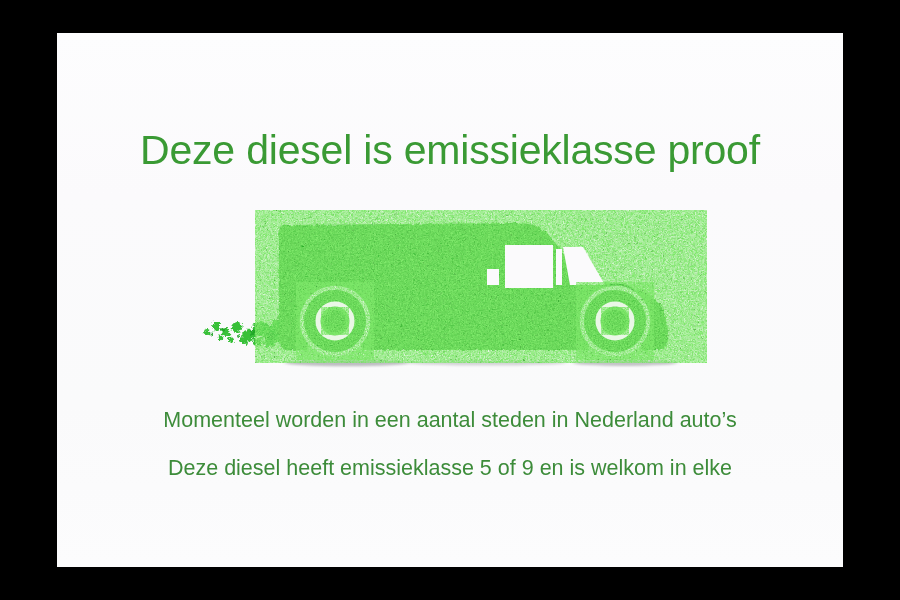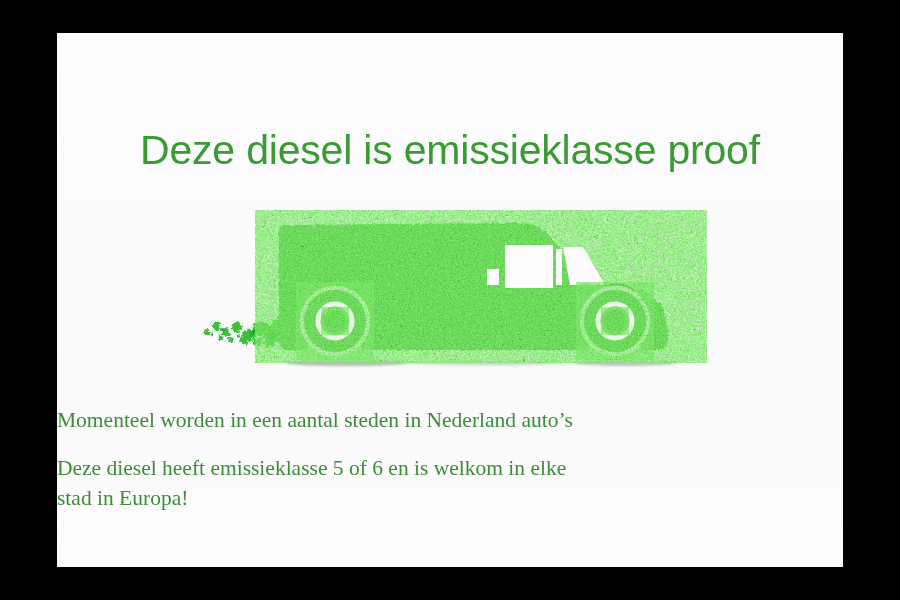--- a/index.html
+++ b/index.html
@@ -33,25 +33,24 @@
     letter-spacing:-0.2px;
     color:#3a9a34;
     white-space:nowrap;
   }
 
   
   #bodytext{
     position:absolute;
     left:0;top:372px;
     width:786px;
-    text-align:left;
+    text-align:center;
     color:#3d8c3a;
     font-size:21.5px;
     line-height:1.42;
-    font-family:Liberation Serif, serif;
   }
   #bodytext .para{margin:0;padding:0;}
   #bodytext .para.second{margin-top:17px;}
 
   
   #van-art{
     position:absolute;
     left:130px;top:160px;
     width:530px;height:215px;
   }
@@ -205,19 +204,18 @@
           </g>
         </g>
       </svg>
     </div>
 
     <div id="bodytext" style="color: rgb(61, 140, 58);">
       <p class="para first">
         <span>Momenteel worden in een aantal steden in Nederland auto’s</span><br>
       </p>
       <p class="para second">
-        <span>Deze diesel heeft emissieklasse 5 of 6 en is welkom in elke</span><br>
-        <span>stad in Europa!</span>
+        <span>Deze diesel heeft emissieklasse 5 of 9 en is welkom in elke</span><br>
       </p>
     </div>
 
   </div>
 </div>
 
 </body></html>

